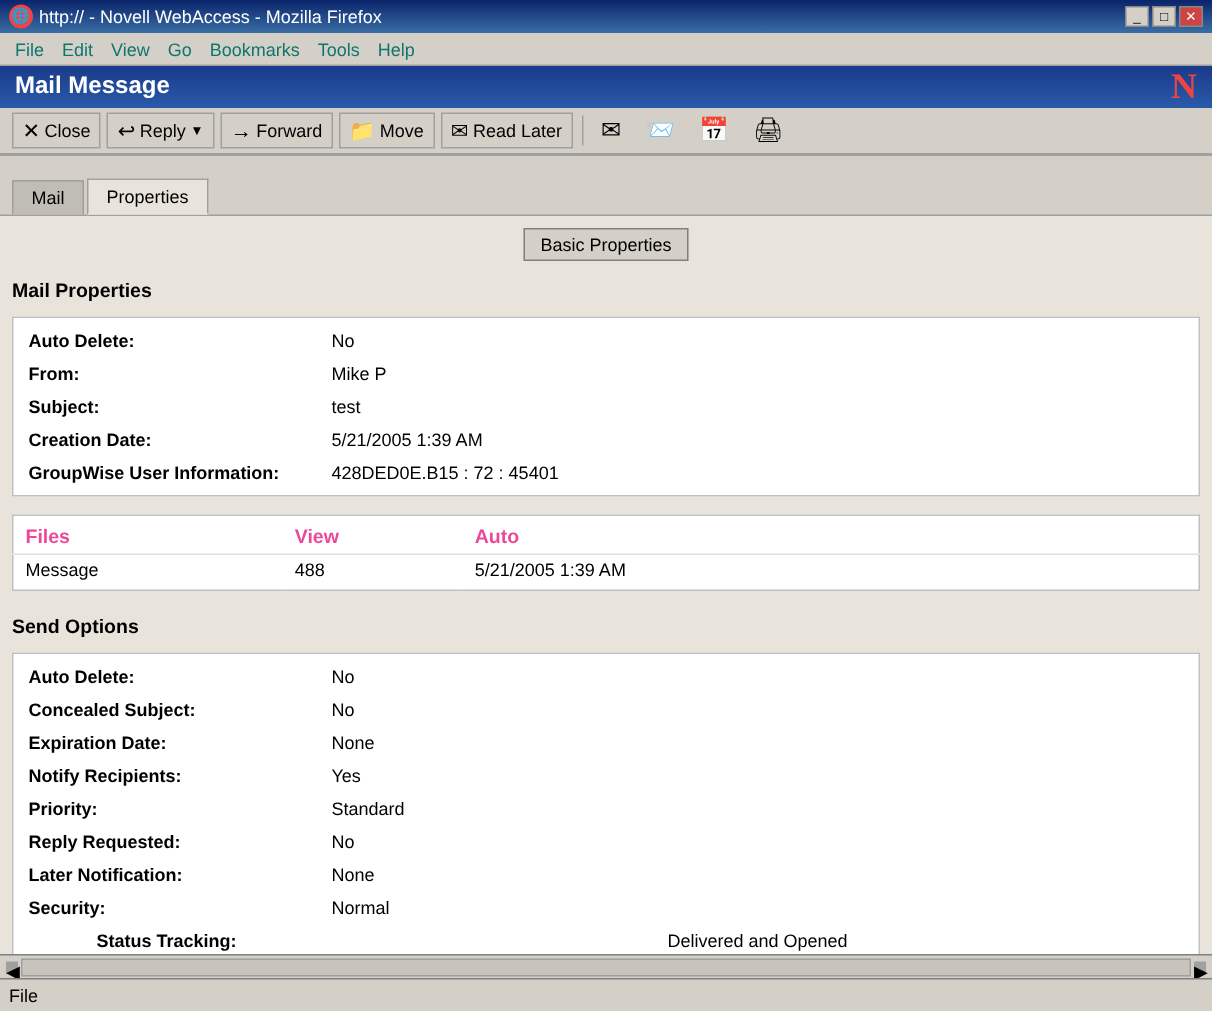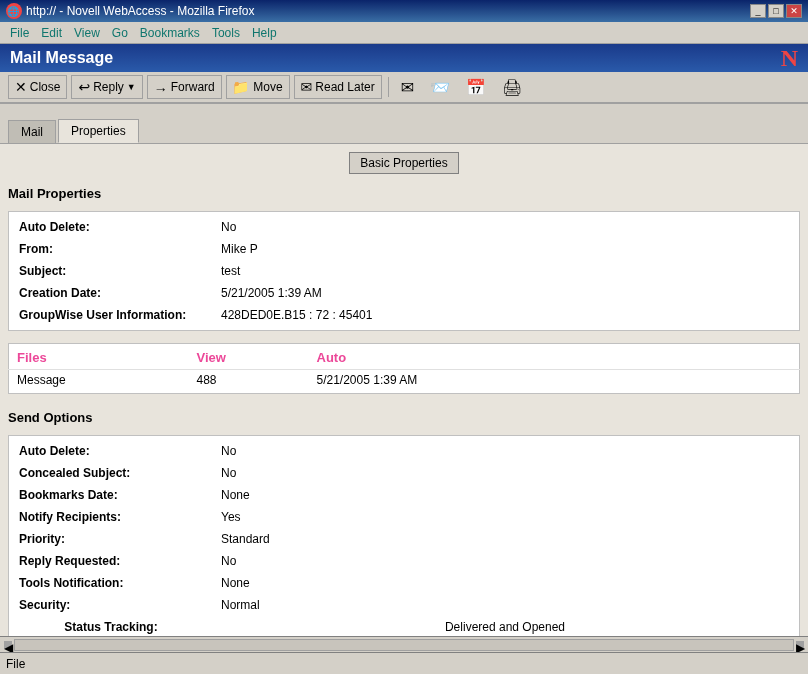--- a/index.html
+++ b/index.html
@@ -349,37 +349,37 @@
       <tbody>
           <tr>
         <td class="prop-label">Auto Delete:</td>
         <td class="prop-value">No</td>
       </tr>
       <tr>
         <td class="prop-label">Concealed Subject:</td>
         <td class="prop-value">No</td>
       </tr>
       <tr>
-        <td class="prop-label">Bookmarks Date:</td>
+        <td class="prop-label">Expiration Date:</td>
         <td class="prop-value">None</td>
       </tr>
       <tr>
         <td class="prop-label">Notify Recipients:</td>
         <td class="prop-value">Yes</td>
       </tr>
       <tr>
         <td class="prop-label">Priority:</td>
         <td class="prop-value">Standard</td>
       </tr>
       <tr>
         <td class="prop-label">Reply Requested:</td>
         <td class="prop-value">No</td>
       </tr>
       <tr>
-        <td class="prop-label">Tools Notification:</td>
+        <td class="prop-label">Later Notification:</td>
         <td class="prop-value">None</td>
       </tr>
       <tr>
         <td class="prop-label">Security:</td>
         <td class="prop-value">Normal</td>
       </tr>
       <tr>
         <td class="prop-label">Status Tracking:</td>
         <td class="prop-value">Delivered and Opened</td>
       </tr>

